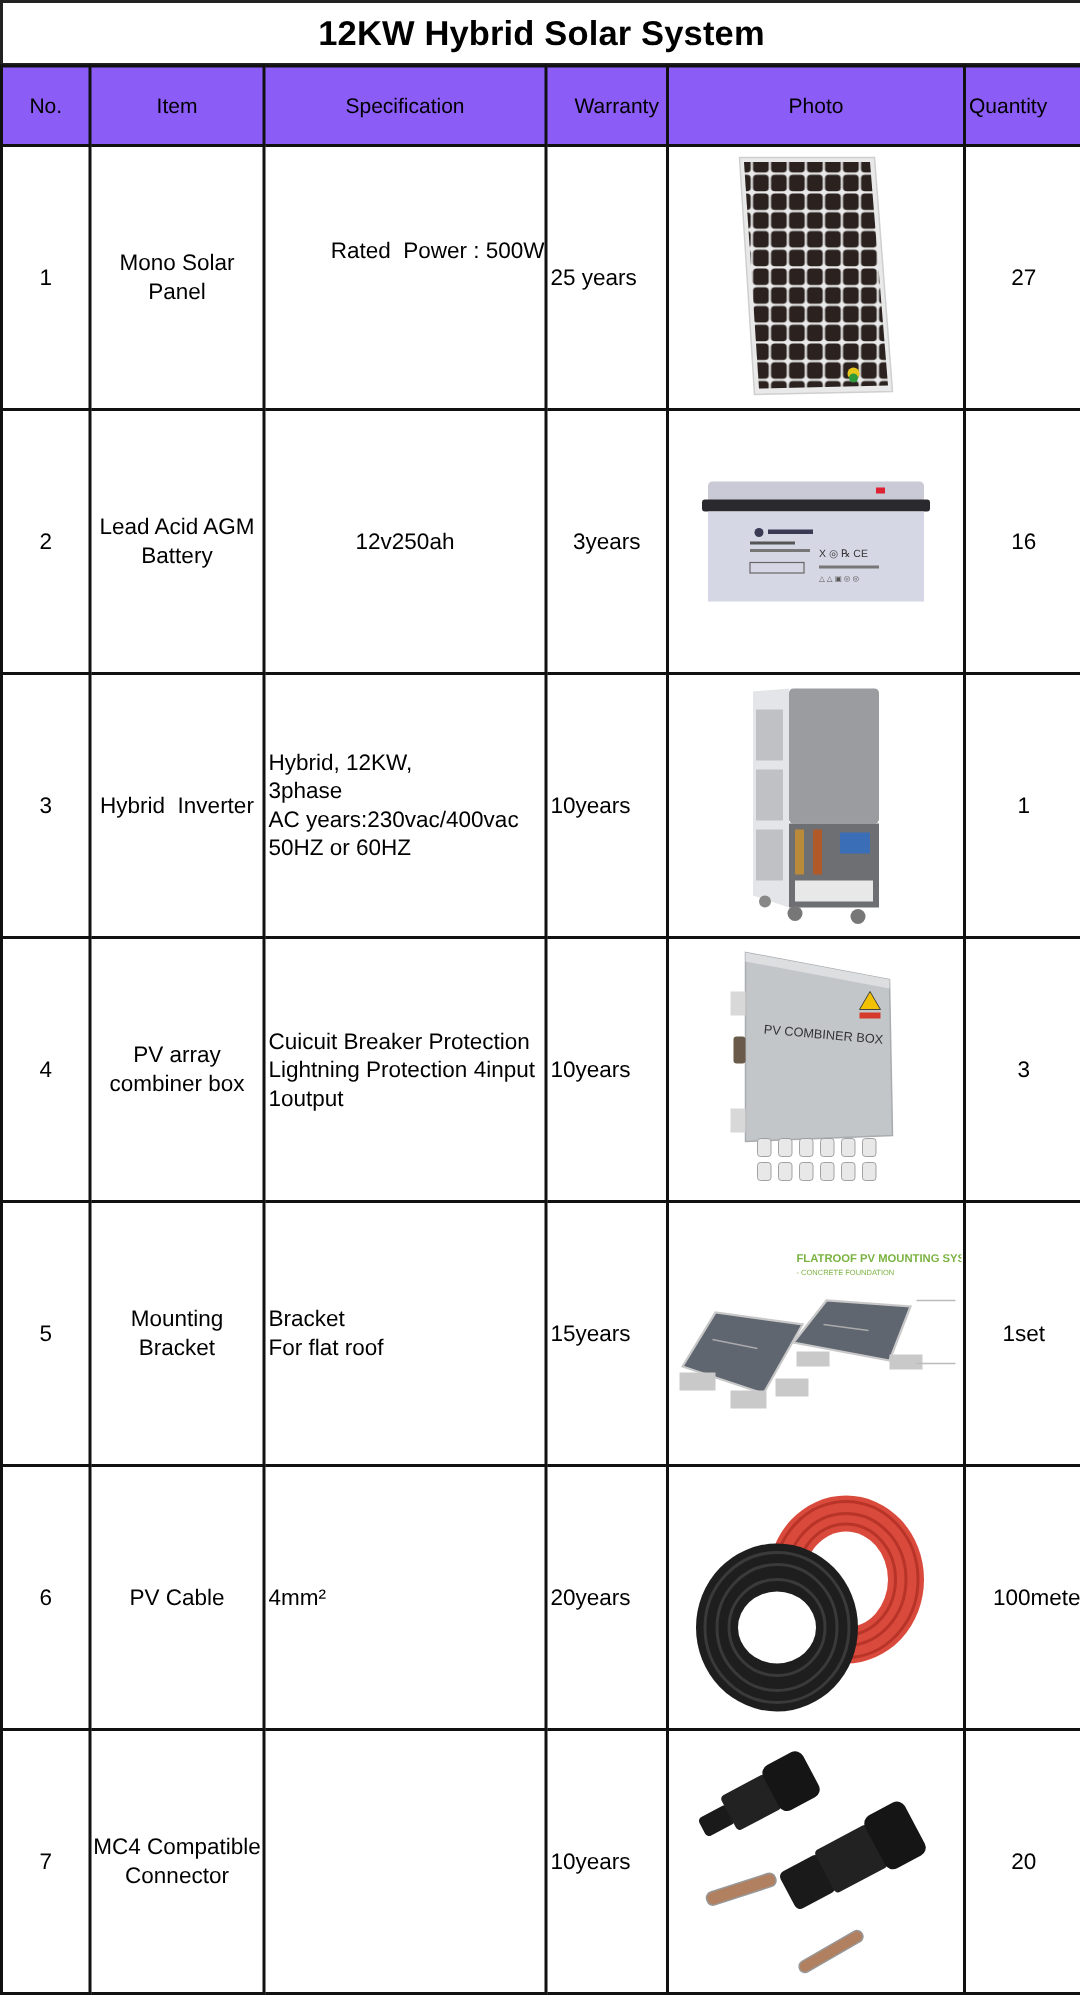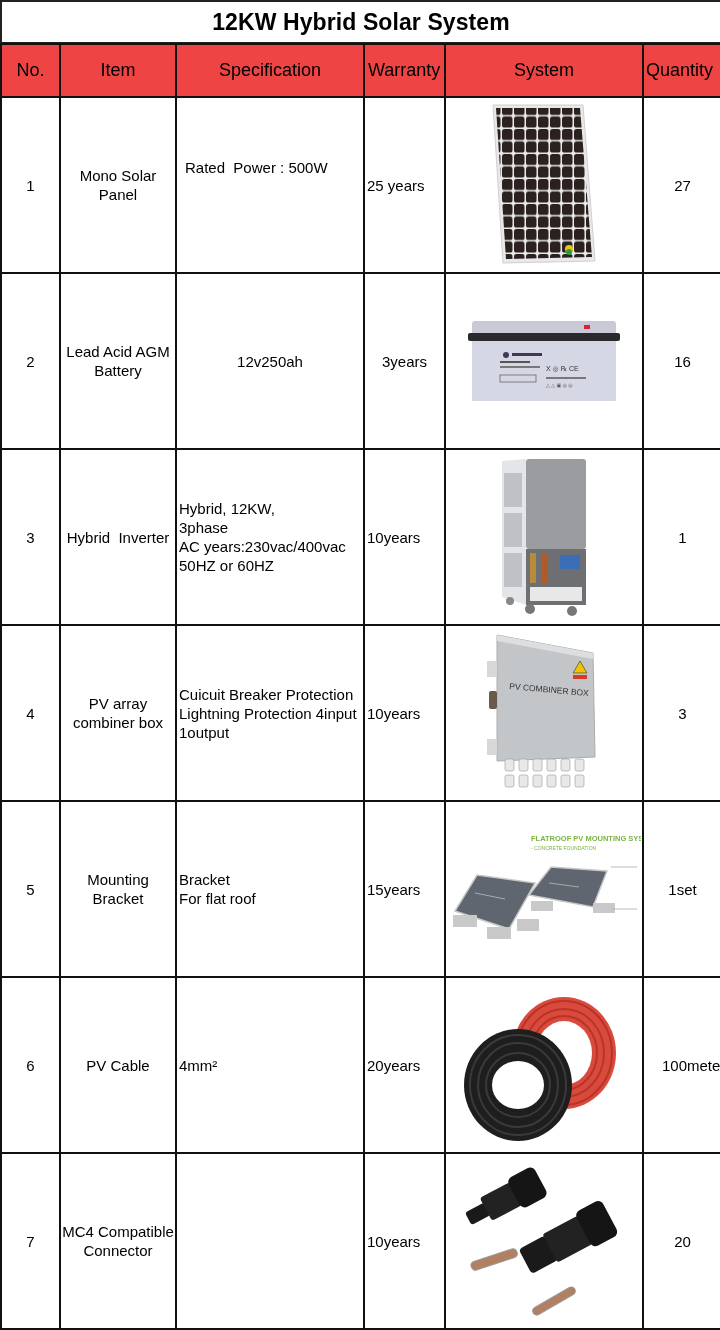--- a/index.html
+++ b/index.html
@@ -10,24 +10,24 @@
     position: absolute; left: 0; top: 0; width: 720px; height: 44px;
     border-top: 2px solid #222; border-left: 2px solid #222; border-bottom: 2px solid #222;
     display: flex; align-items: center; justify-content: center;
     font-weight: bold; font-size: 23px; letter-spacing: 0.1px;
   }
   table {
     position: absolute; left: 0; top: 43px; width: 720px;
     border-collapse: collapse; table-layout: fixed;
   }
   th, td { border: 2px solid #111; text-align: center; vertical-align: middle; font-size: 15px; line-height: 19px; }
-  th { background: #ef4444; height: 53px; font-weight: normal; font-size: 18px; }
+  th { background: #8b5cf6; height: 53px; font-weight: normal; font-size: 14px; }
   td { height: 176px; background: #fff; }
   td.left { text-align: left; padding-left: 2px; margin-left: 12px; }
-  td.top-left { text-align: left; vertical-align: top; padding-top: 60px; padding-left: 8px; margin-left: 44px; }
+  td.top-left { text-align: right; vertical-align: top; padding-top: 60px; padding-left: 8px; margin-left: 44px; }
   tr > *:last-child { border-right: none; }
   .spec-line { display: block; white-space: nowrap; }
   .photo { width: 100%; height: 100%; display: flex; align-items: center; justify-content: center; }
   .photo svg { display: block; }
 </style>
 </head>
 <body>
 
 <div class="sheet">
   <div class="title">12KW Hybrid Solar System</div>
@@ -39,22 +39,22 @@
         <col style="width:188px">
         <col style="width:81px">
         <col style="width:198px">
         <col style="width:78px">
     </colgroup>
     <thead>
       <tr>
         <th>No.</th>
         <th>Item</th>
         <th>Specification</th>
-        <th style="text-align:left;padding-left:3px;">Warranty</th>
-        <th>System</th>
+        <th style="text-align:left;padding-left:18px;">Warranty</th>
+        <th>Photo</th>
         <th style="text-align:left;padding-left:2px;margin-top:24px;">Quantity</th>
       </tr>
     </thead>
     <tbody>
 
       <tr>
         <td>1</td>
         <td>
           <span class="spec-line">Mono Solar</span>
           <span class="spec-line">Panel</span>

